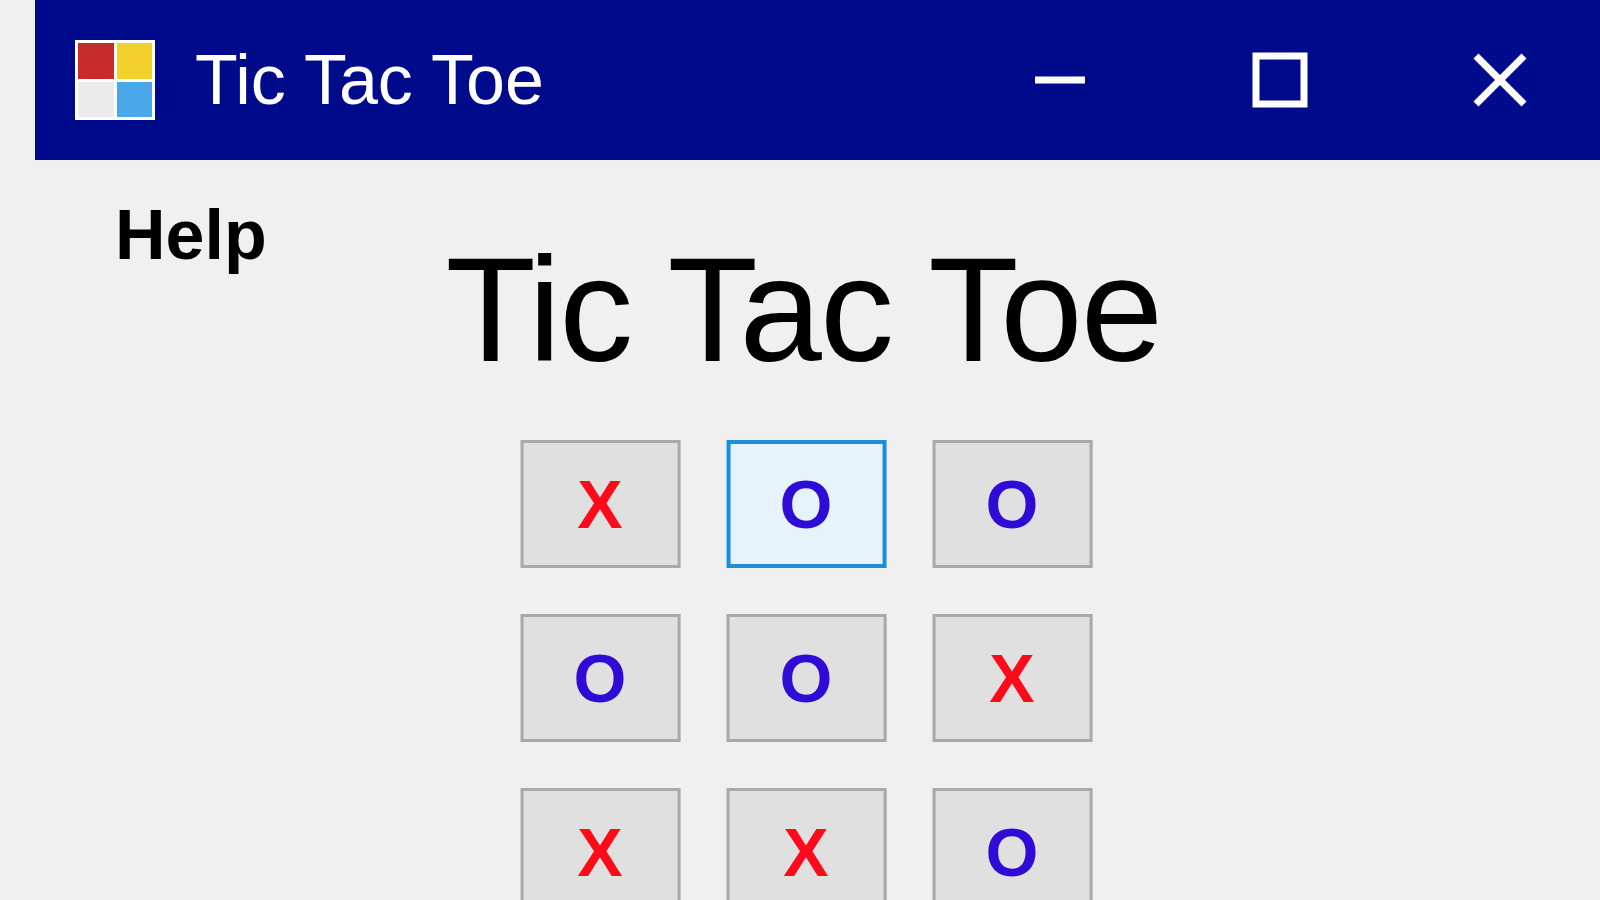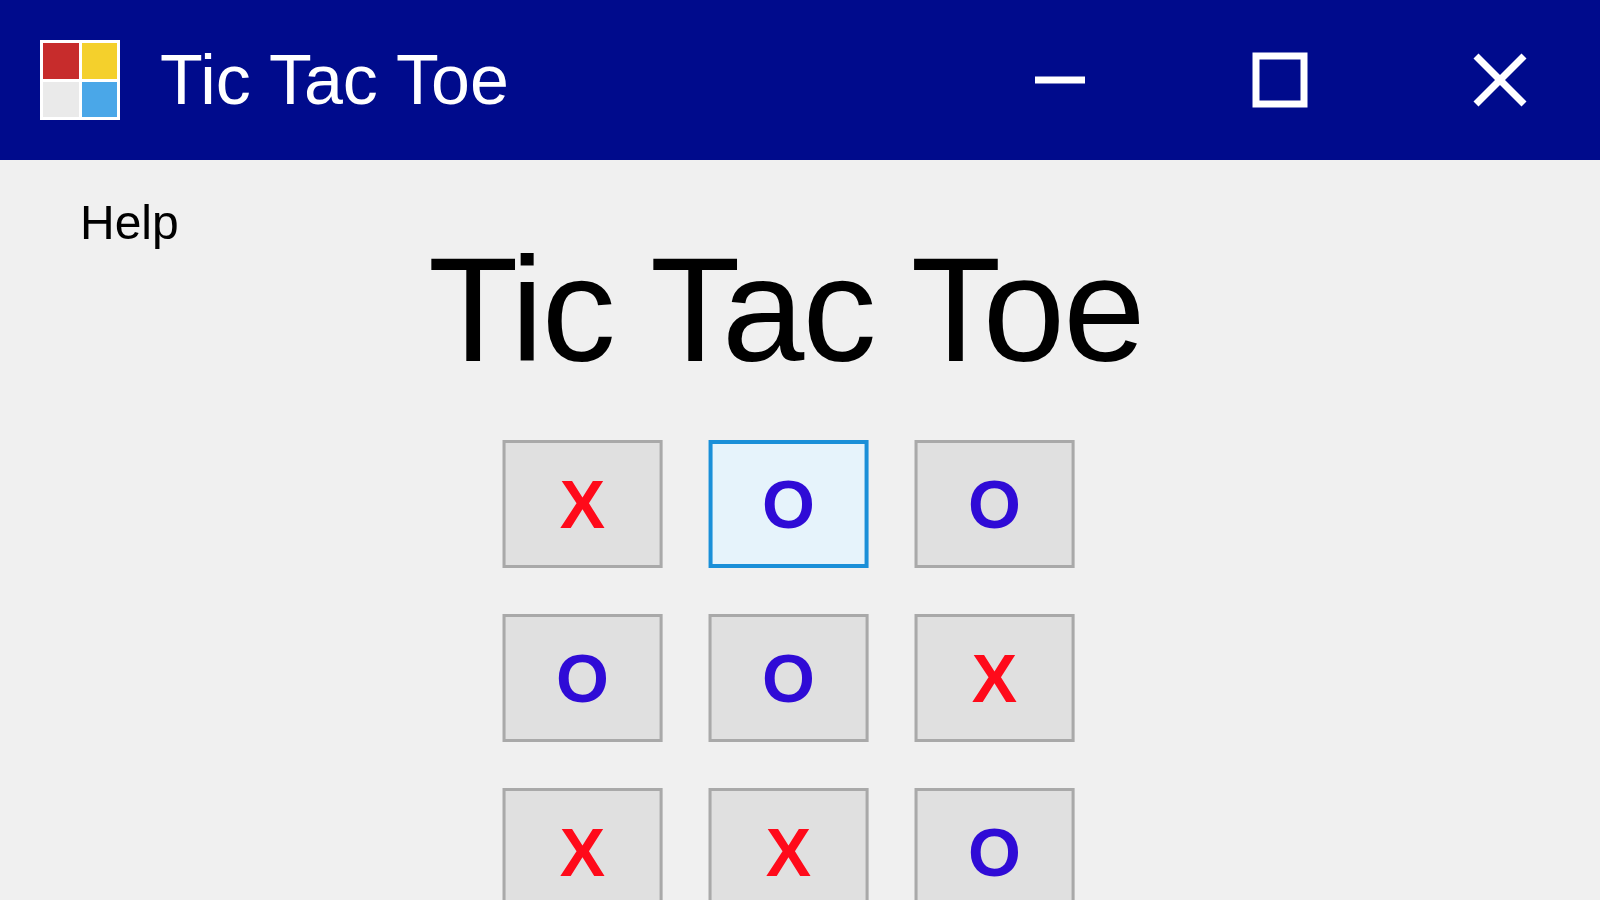--- a/index.html
+++ b/index.html
@@ -9,20 +9,21 @@
       width: 1600px;
       height: 900px;
       overflow: hidden;
     }
     .window {
       width: 100%;
       height: 100%;
       display: flex;
       flex-direction: column;
       background: #f0f0f0;
+      padding-left: 35px;
     }
     .titlebar {
       background: #000b8c;
       color: #ffffff;
       height: 160px;
       display: flex;
       align-items: center;
       padding: 0 30px 0 40px;
       flex-shrink: 0;
     }
@@ -69,23 +70,23 @@
     .win-btn svg { stroke: #ffffff; stroke-width: 7; fill: none; }
     .client {
       flex: 1;
       position: relative;
       background: #f0f0f0;
     }
     .menu-help {
       position: absolute;
       top: 35px;
       left: 80px;
-      font-size: 48px;
+      font-size: 70px;
       color: #000000;
-      font-weight: 400;
+      font-weight: 700;
       cursor: pointer;
     }
     .heading {
       position: absolute;
       top: 65px;
       left: 50%;
       transform: translateX(-52%);
       font-family: Arial, "Segoe UI", sans-serif;
       font-size: 148px;
       font-weight: 400;

